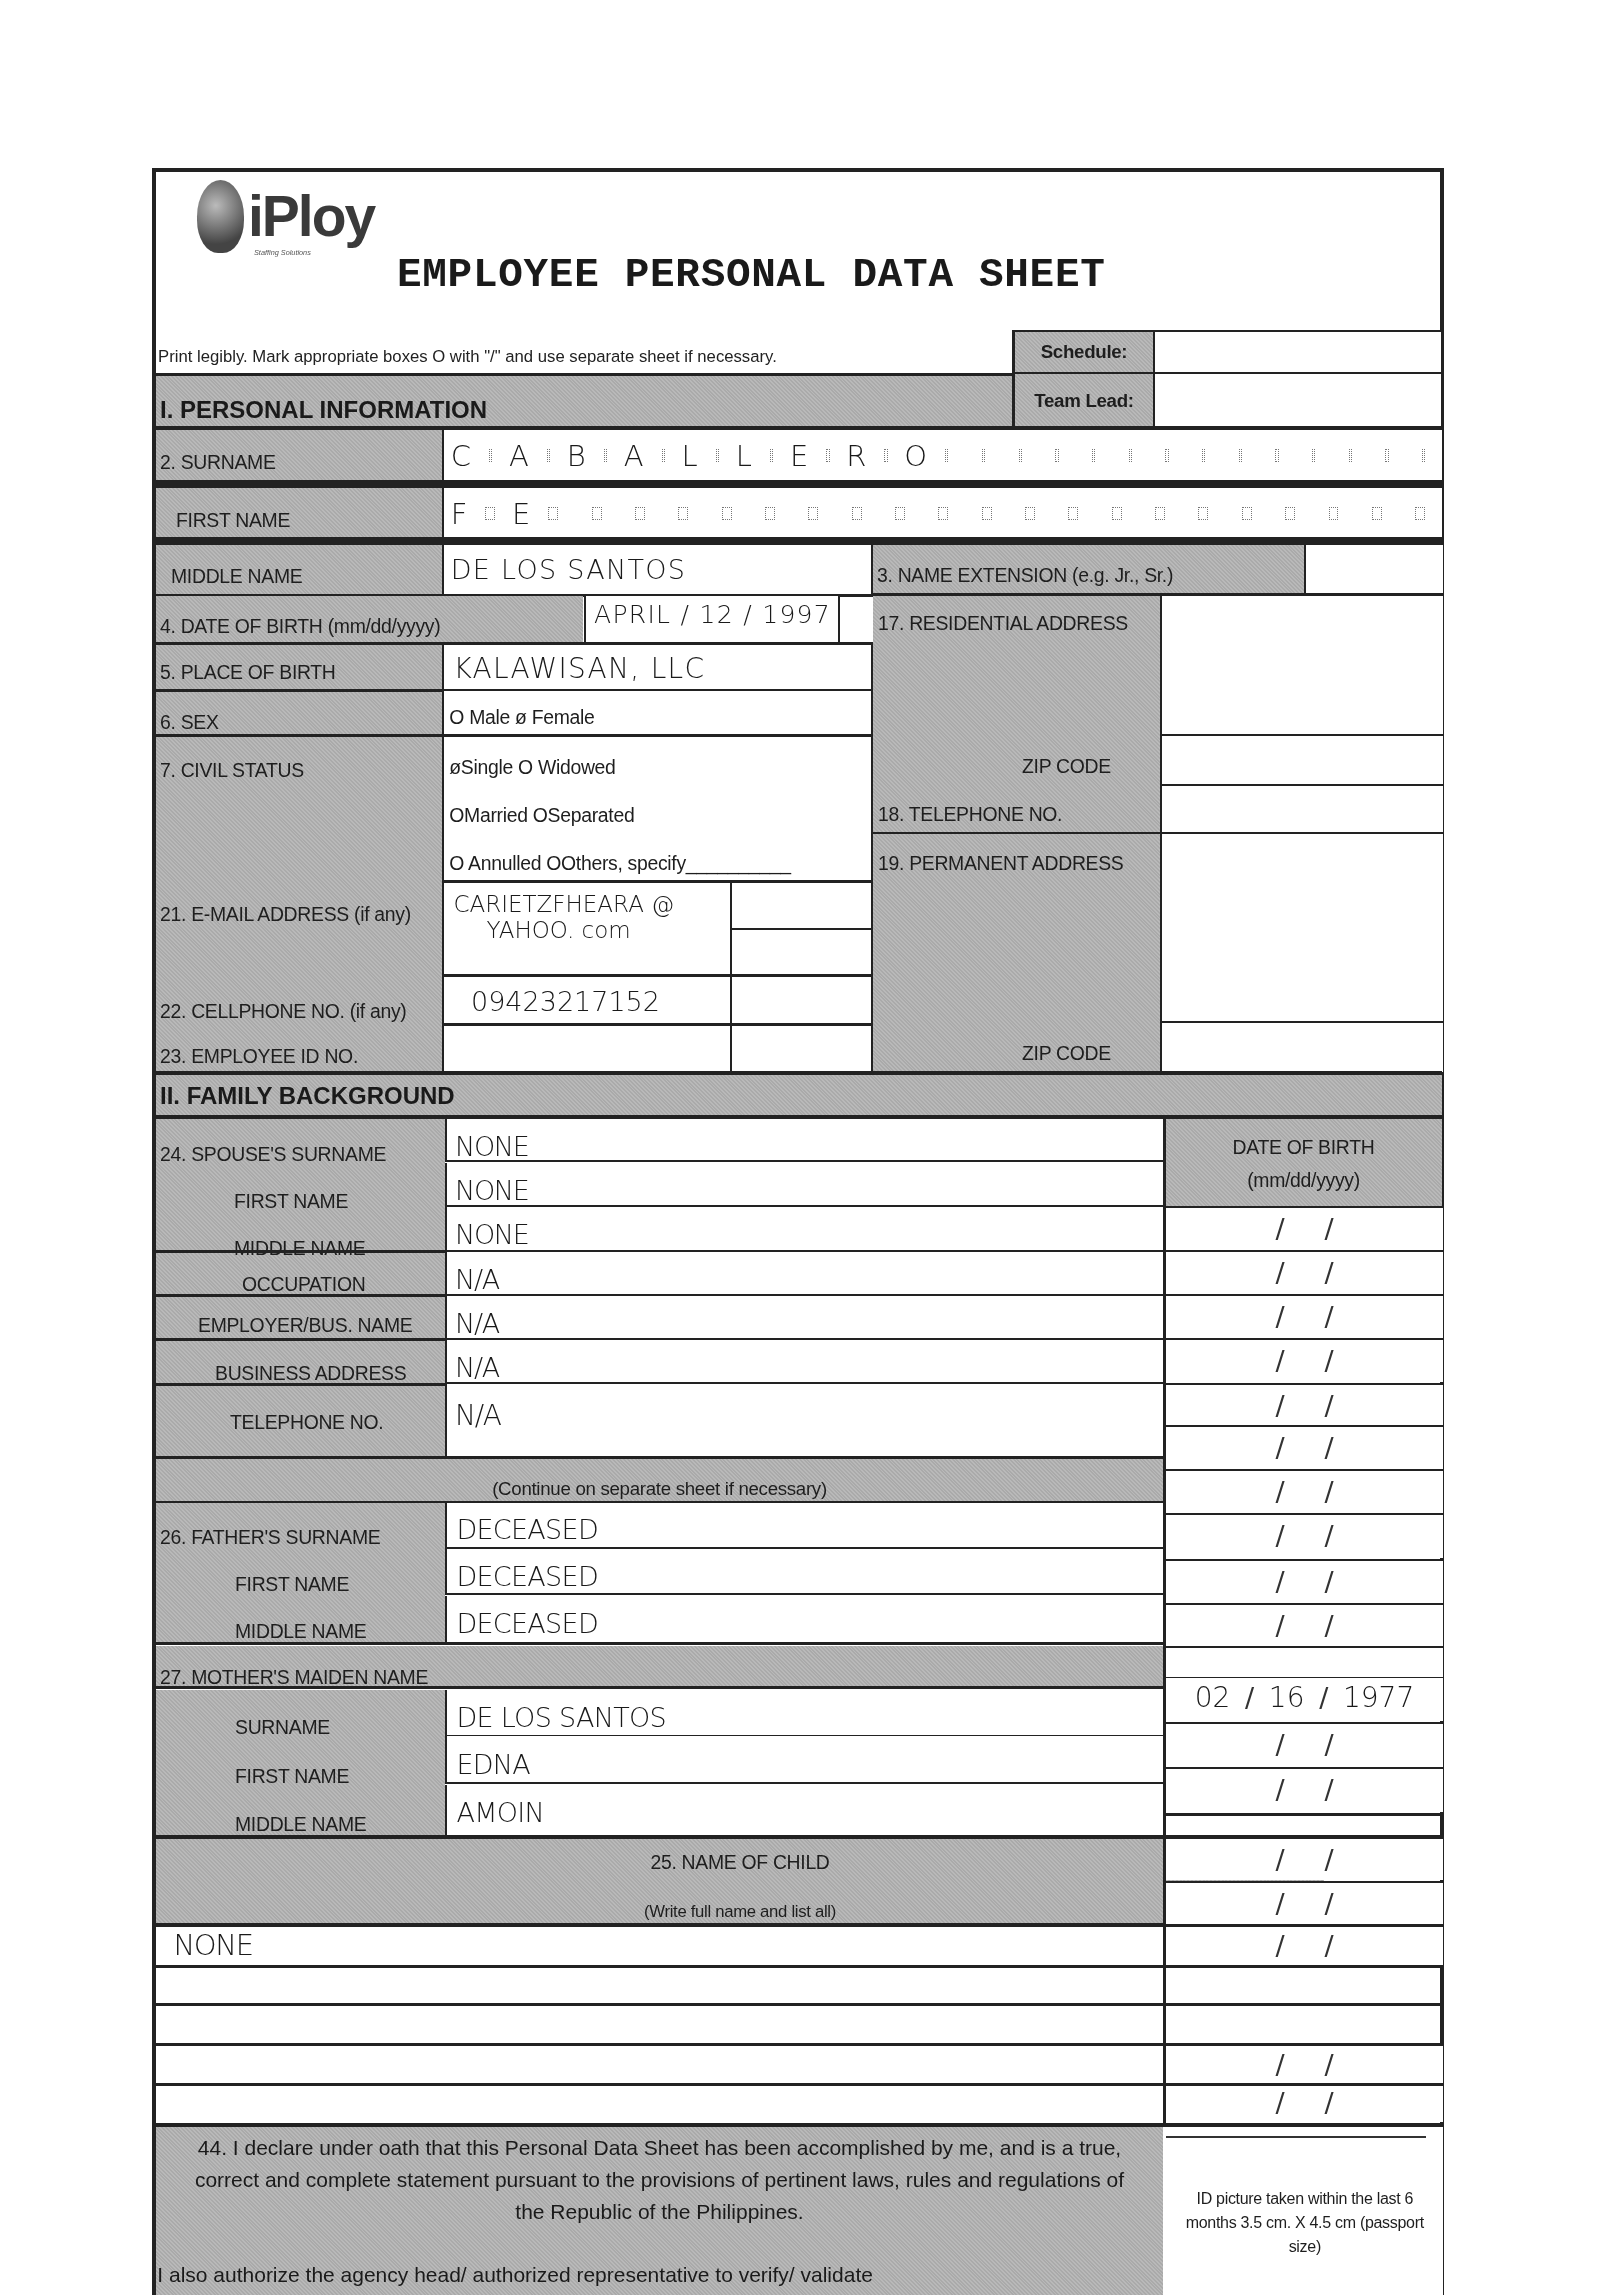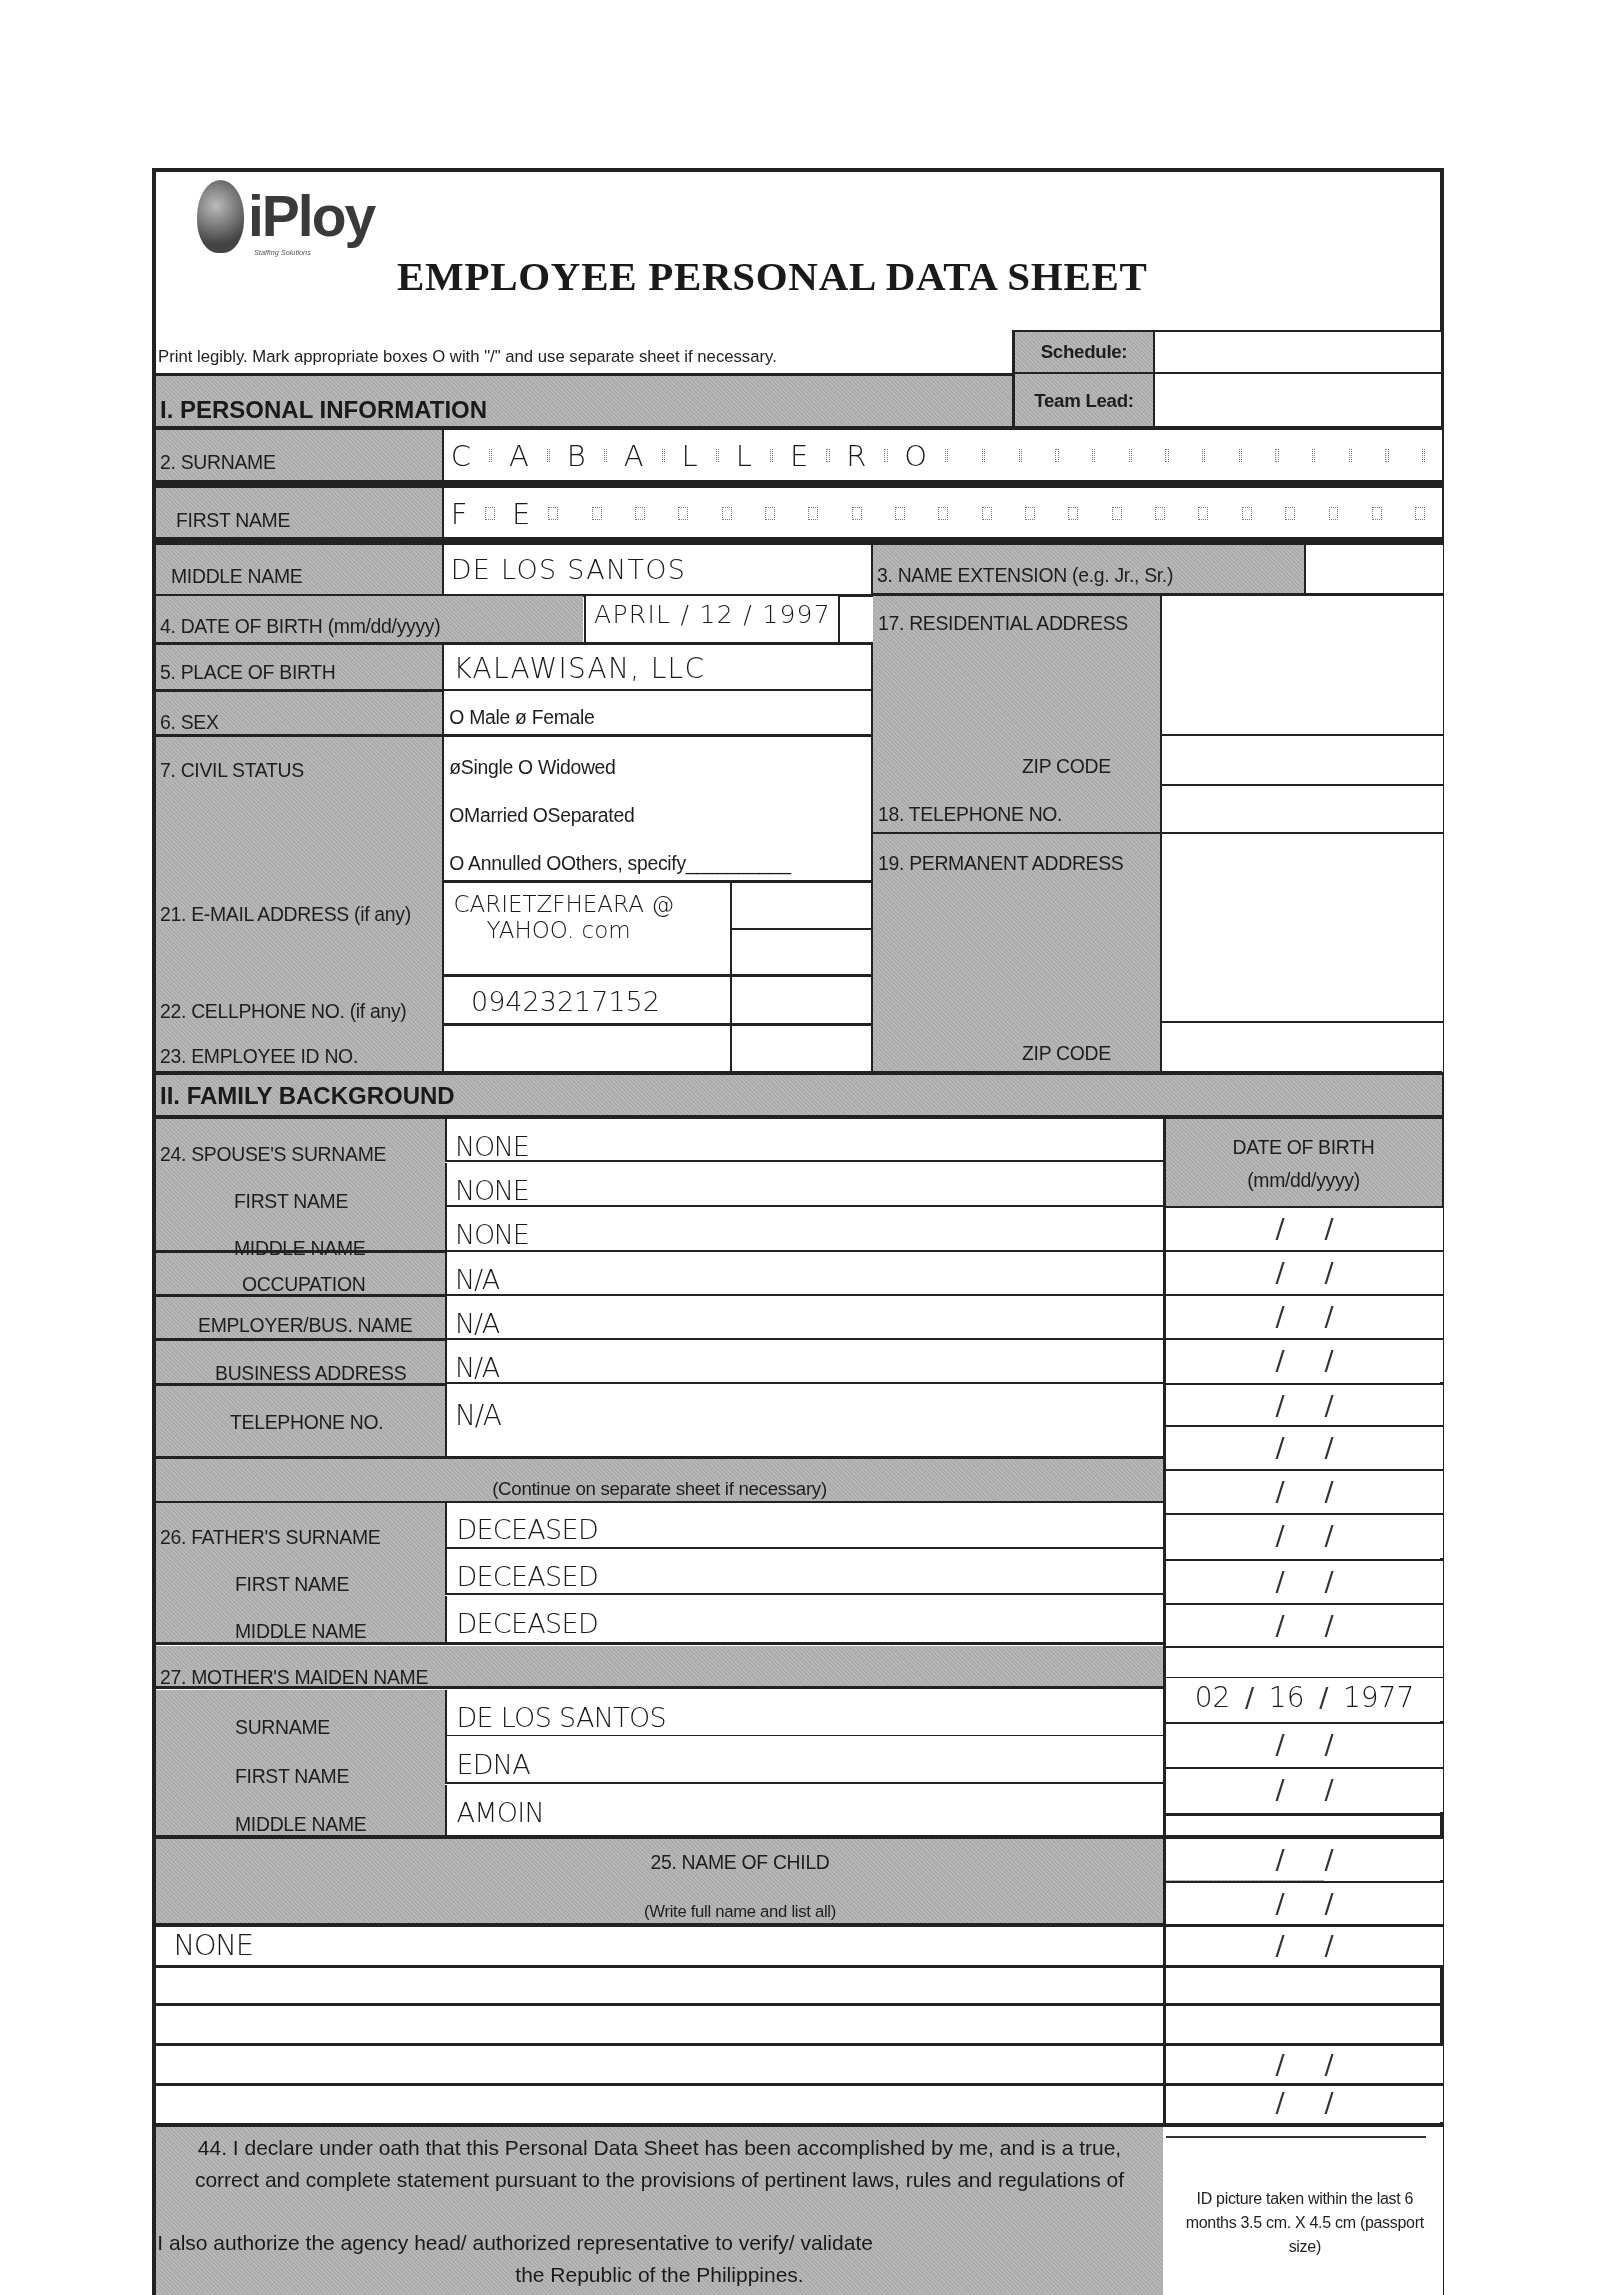--- a/index.html
+++ b/index.html
@@ -2,21 +2,21 @@
 <html style="font-size:10.7px"><head>
 <meta charset="utf-8">
 <style>
   html,body{margin:0;padding:0;background:#fff;}
   body{width:1609px;height:2295px;position:relative;overflow:hidden;font-family:"Liberation Sans",sans-serif;color:#222;}
   .abs{position:absolute;box-sizing:border-box;}
   .gray{background:#b3b3b3;background-image:repeating-linear-gradient(45deg,rgba(255,255,255,0.08) 0 1.3px,rgba(0,0,0,0.05) 1.3px 2.7px);}
   .white{background:#fff;}
   .lbl{font-family:"Liberation Sans",sans-serif;font-size:19.4px;color:#1e1e1e;white-space:nowrap;letter-spacing:-0.3px;}
   .hw{font-family:"DejaVu Sans",sans-serif;font-size:29px;color:#1a1a1a;letter-spacing:1.3px;white-space:nowrap;font-weight:300;}
-  .title{font-family:Liberation Serif, serif;font-weight:bold;font-size:41px;letter-spacing:0.7px;color:#1a1a1a;white-space:nowrap;}
+  .title{font-family:Liberation Mono, monospace;font-weight:bold;font-size:41px;letter-spacing:0.7px;color:#1a1a1a;white-space:nowrap;}
   .sec{font-family:"Liberation Sans",sans-serif;font-weight:bold;font-size:24px;color:#1a1a1a;white-space:nowrap;}
   .boxes{display:flex;align-items:center;}
   .cbox{display:inline-block;width:9.4px;height:10.7px;border:1.3px dotted #777;margin:0 16.7px;}
   .slash{font-family:"DejaVu Sans",sans-serif;font-size:27px;color:#333;}
   .logo-wrap{display:flex;align-items:center;}
   .globe{width:47px;height:73px;border-radius:50% 50% 45% 45%;background:radial-gradient(circle at 40% 35%,#bbb,#444 70%);margin-right:4px;position:relative;}
   .logo-text{font-family:Liberation Sans, sans-serif;font-weight:bold;font-size:57px;color:#3a3a3a;letter-spacing:-2px;line-height:1;}
   .logo-sub{font-size:8px;color:#555;position:absolute;}
   .decl{font-family:"Liberation Sans",sans-serif;font-size:21px;color:#1a1a1a;line-height:32px;}
 </style>
@@ -332,20 +332,20 @@
 <div class="abs white" style="left:1166px;top:1881px;width:277px;height:43px;border-top:2.7px solid #222;text-align:center;padding-top:5.3px;"><span class="slash"></span><span class="slash" style="margin:0 40px;">/</span><span class="slash"></span><span class="slash" style="margin:0 40px 0 0;">/</span><span class="slash"></span></div>
 <div class="abs white" style="left:1166px;top:1927px;width:277px;height:38px;text-align:center;padding-top:2.7px;"><span class="slash"></span><span class="slash" style="margin:0 40px;">/</span><span class="slash"></span><span class="slash" style="margin:0 40px 0 0;">/</span><span class="slash"></span></div>
 <div class="abs white" style="left:1166px;top:2046px;width:277px;height:37px;text-align:center;padding-top:2.7px;"><span class="slash"></span><span class="slash" style="margin:0 40px;">/</span><span class="slash"></span><span class="slash" style="margin:0 40px 0 0;">/</span><span class="slash"></span></div>
 <div class="abs white" style="left:1166px;top:2086px;width:277px;height:36px;text-align:center;padding-top:1.3px;"><span class="slash"></span><span class="slash" style="margin:0 40px;">/</span><span class="slash"></span><span class="slash" style="margin:0 40px 0 0;">/</span><span class="slash"></span></div>
 
 <div class="abs" style="left:1163px;top:1813px;width:279px;height:2.7px;background:#222;"></div>
 
 <div class="abs gray" style="left:156px;top:2127px;width:1007px;height:169px;">
   <div class="decl" style="text-align:center;padding-top:5.3px;">44. I declare under oath that this Personal Data Sheet has been accomplished by me, and is a true,</div>
   <div class="decl" style="text-align:center;">correct and complete statement pursuant to the provisions of pertinent laws, rules and regulations of</div>
+  <div class="decl" style="text-align:center;">the Republic of the Philippines.</div>
   <div class="decl" style="margin-top:31px;padding-left:1.3px;">I also authorize the agency head/ authorized representative to verify/ validate</div>
-  <div class="decl" style="text-align:center;">the Republic of the Philippines.</div>
 </div>
 <div class="abs white" style="left:1166px;top:2127px;width:277px;height:169px;">
   <div class="abs" style="left:0;top:9.4px;width:260px;height:2px;background:#333;"></div>
   <div class="abs lbl" style="left:5.3px;top:60px;width:267px;white-space:normal;text-align:center;font-size:16px;line-height:24px;">ID picture taken within the last 6 months 3.5 cm. X 4.5 cm (passport size)</div>
 </div>
 
 
 </body></html>

